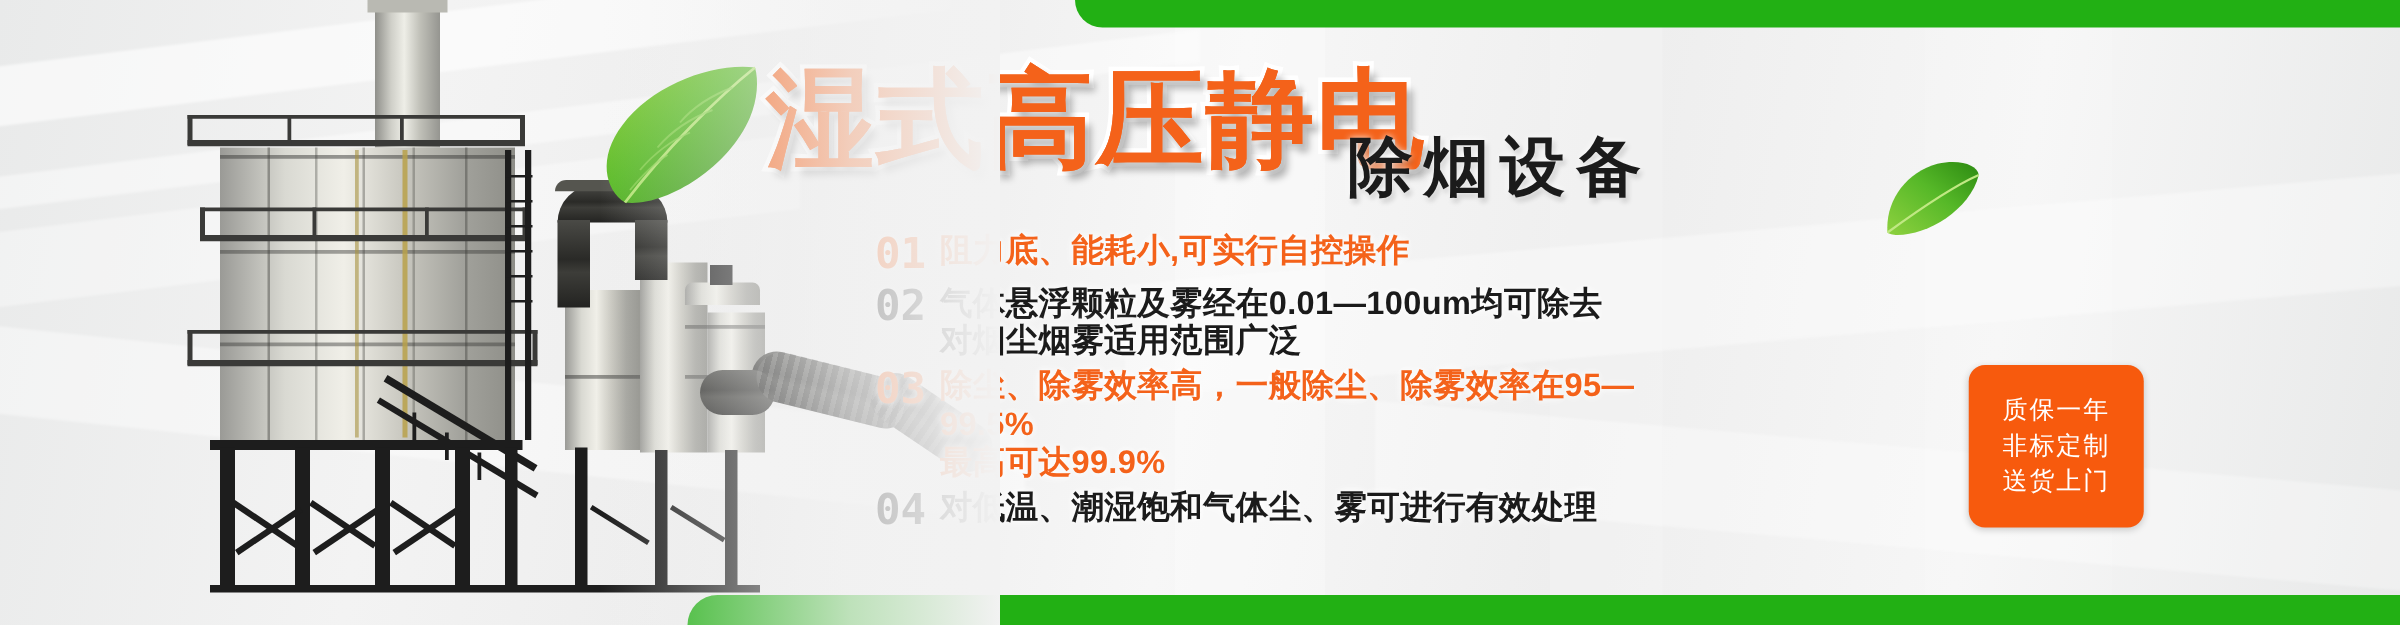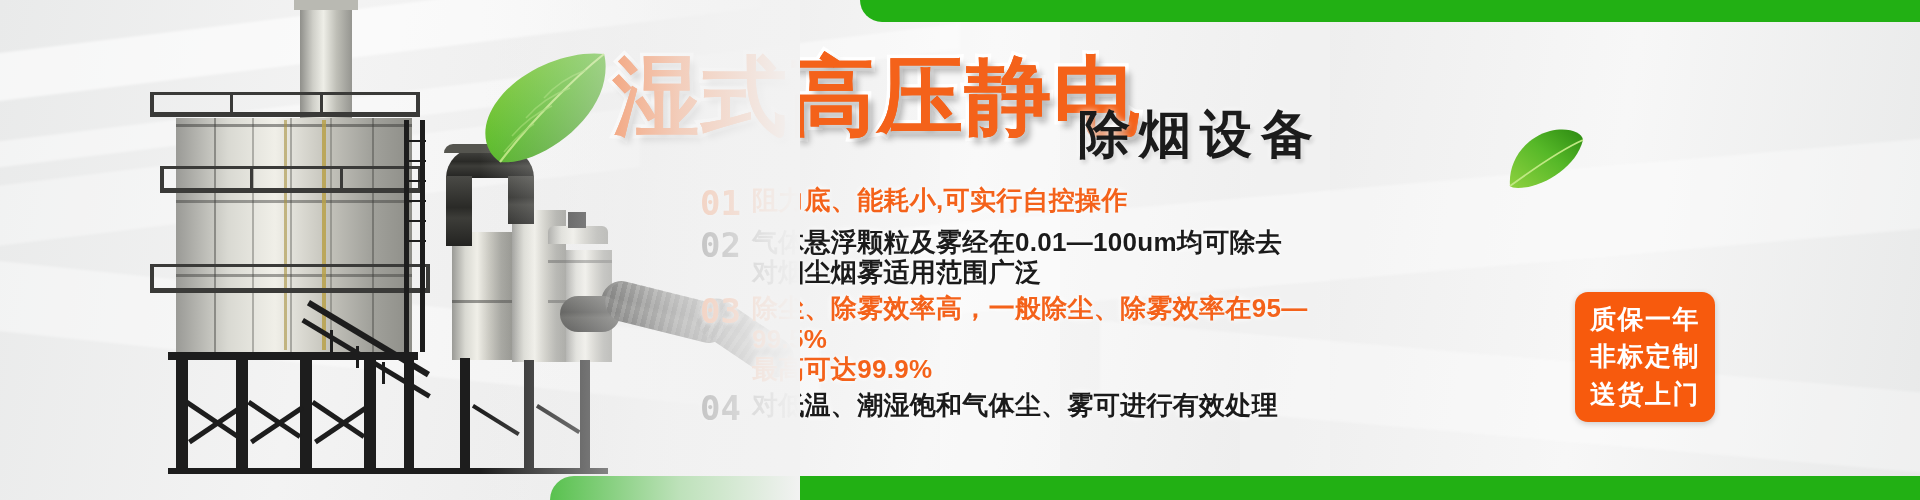--- a/index.html
+++ b/index.html
@@ -83,21 +83,21 @@
   .orange{color:#f4621a;}
   .dark-t{color:#1b1b1b;}
 
   
   .badge{
     position:absolute;left:1575px;top:292px;width:140px;height:130px;
     border-radius:13px;display:flex;flex-direction:column;
     align-items:center;justify-content:center;
     box-shadow:0 2px 6px rgba(0,0,0,.18);
   }
-  .badge-line{color:#fff;font-size:26px;font-weight:bold;line-height:1.43;letter-spacing:1.5px;}
+  .badge-line{color:#fff;font-size:20px;font-weight:normal;line-height:1.43;letter-spacing:1.5px;}
 </style>
 </head>
 <body>
 
 <div id="banner">
 
   <div class="bg-base"></div>
   <div class="streak s1"></div>
   <div class="streak s2"></div>
   <div class="streak s3"></div>

